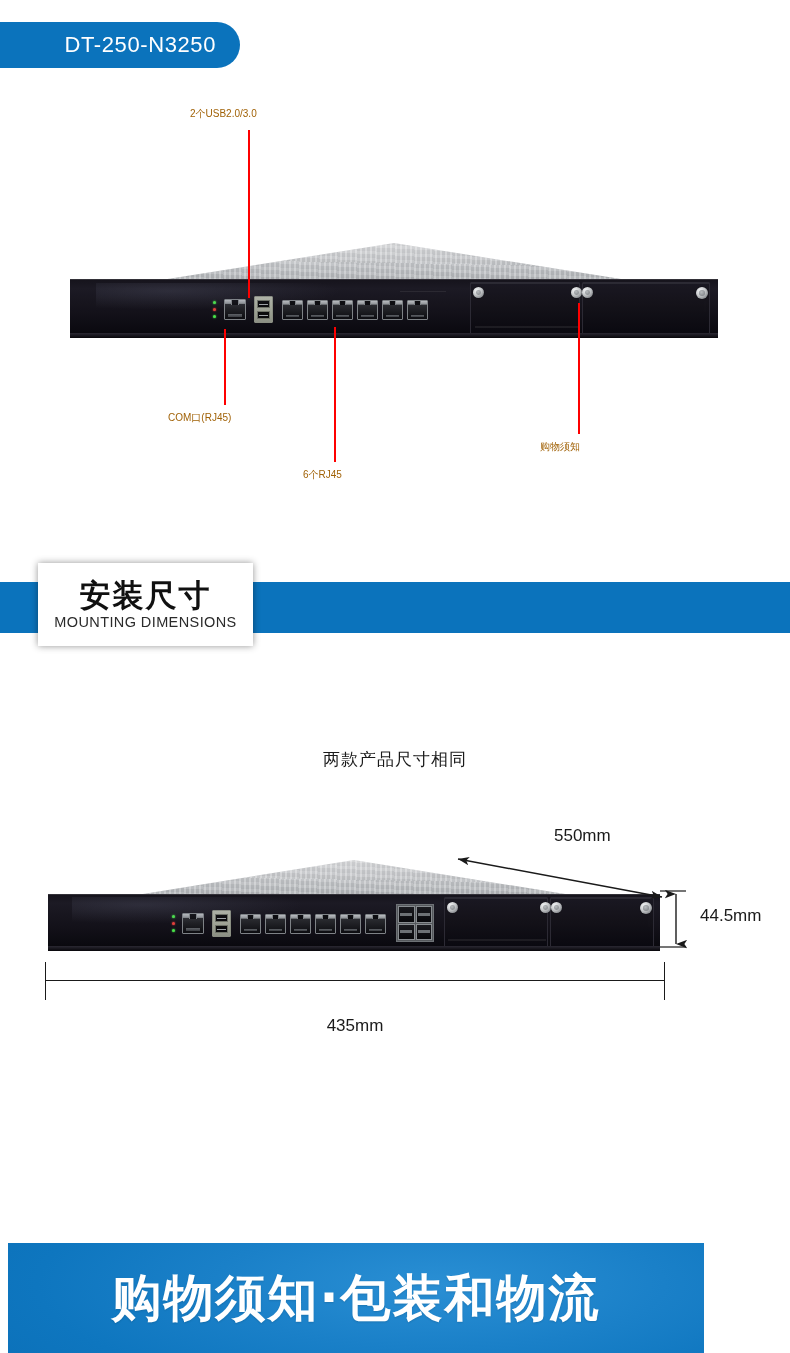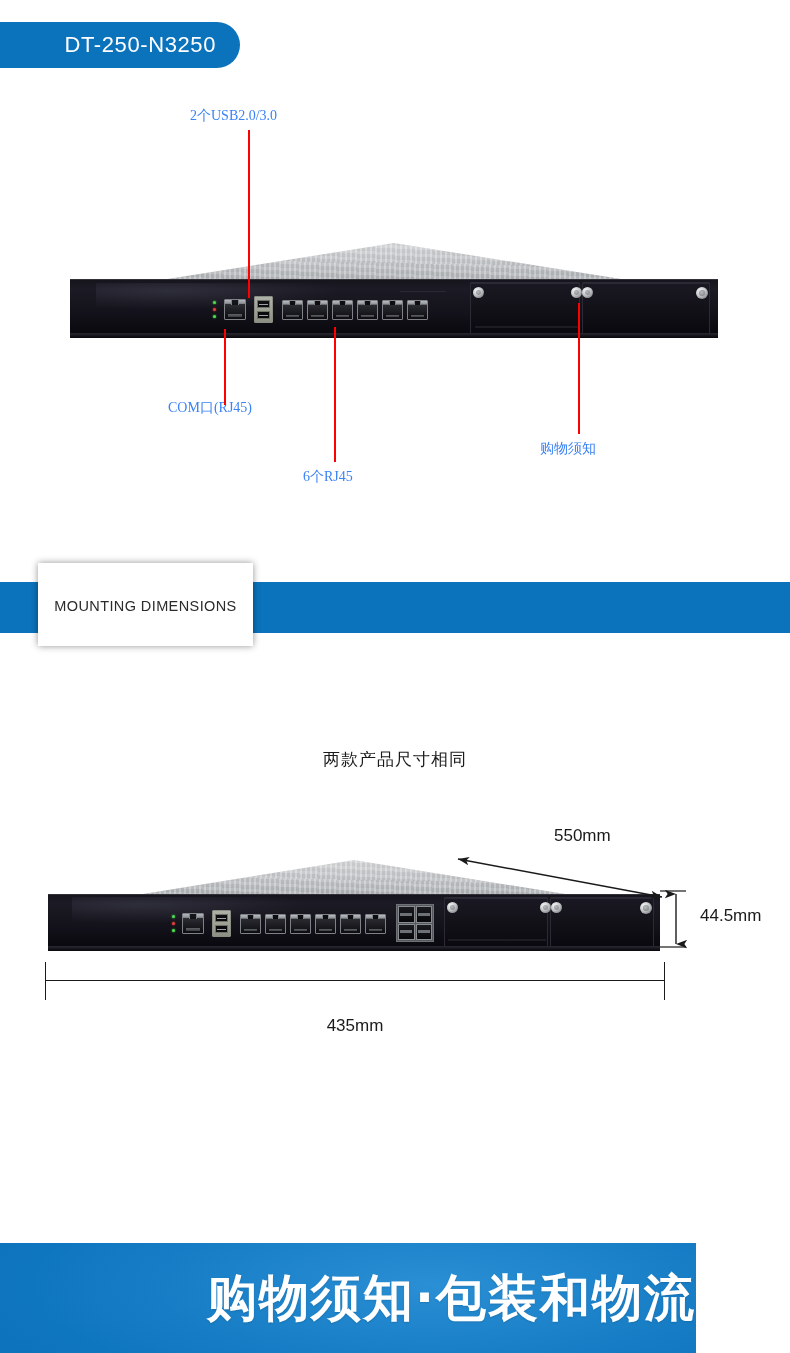--- a/index.html
+++ b/index.html
@@ -117,22 +117,22 @@
     box-shadow:0 0 1px rgba(0,0,0,.8);
   }
   .thumb:after{
     content:"";position:absolute;left:28%;top:28%;width:44%;height:44%;border-radius:50%;
     background:radial-gradient(circle at 40% 35%, #b9bcbf, #777b7f);
   }
   .vent{position:absolute;background:rgba(255,255,255,.07);}
 
   
   .callout{
-    position:absolute;color:#3b82f6;font-size:14px;white-space:nowrap;
-    font-family:Liberation Serif, serif;
+    position:absolute;color:#a16207;font-size:10px;white-space:nowrap;
+    font-family:Liberation Sans, sans-serif;
   }
   .leader{position:absolute;background:#fe0000;width:1.6px;}
 
   
   #section-band{
     left:0;top:582px;width:790px;height:51px;background:#0b73bc;
   }
   #section-card{
     left:38px;top:563px;width:215px;height:83px;background:#ffffff;
     box-shadow:0 0 7px rgba(0,0,0,.42);
@@ -158,24 +158,24 @@
   .dimtext{
     position:absolute;color:#1a1a1a;font-size:17px;white-space:nowrap;
     font-family:"Liberation Sans","DejaVu Sans",sans-serif;
   }
   .dimline{position:absolute;background:#1a1a1a;}
   .dimline.h{height:1.4px;}
   .dimline.v{width:1.4px;}
 
   
   #bottom-banner{
-    left:0;top:1243px;width:696px;height:110px;
+    left:8px;top:1243px;width:696px;height:110px;
     background:
       radial-gradient(ellipse 85% 150% at 62% 38%, #2a8fd4 0%, #1a80c8 38%, #0e76bf 68%, #0a6eb6 100%);
-    display:flex;align-items:center;justify-content:flex-end;
+    display:flex;align-items:center;justify-content:center;
   }
   #bottom-banner .txt{
     color:#ffffff;font-size:50px;font-weight:bold;letter-spacing:2px;
     font-family:"DejaVu Sans","Liberation Sans",sans-serif;
     text-shadow:0 1px 2px rgba(0,0,0,.13);
   }
 </style>
 </head>
 <body>
 
@@ -222,31 +222,32 @@
     <div class="vent" style="left:405px;top:47px;width:104px;height:2px;"></div>
     <div class="vent" style="left:634px;top:22px;width:2px;height:11px;opacity:.12;"></div>
 
     <div class="dev-basebar"></div>
   </div>
 </div>
 
 <div class="callout" style="left:190px;top:107px;">2个USB2.0/3.0</div>
 <div class="leader" style="left:248px;top:130px;height:168px;"></div>
 
-<div class="callout" style="left:168px;top:399px;">COM口(RJ45)</div>
+<div class="callout" style="left:168px;top:411px;">COM口(RJ45)</div>
 <div class="leader" style="left:224px;top:329px;height:76px;"></div>
 
 <div class="callout" style="left:303px;top:468px;">6个RJ45</div>
 <div class="leader" style="left:334px;top:327px;height:135px;"></div>
 
 <div class="callout" style="left:540px;top:440px;">购物须知</div>
 <div class="leader" style="left:578px;top:303px;height:131px;"></div>
 
 <div class="abs" id="section-band"></div>
 <div class="abs" id="section-card">
+  <div class="cn">安装尺寸</div>
   <div class="en">MOUNTING DIMENSIONS</div>
 </div>
 
 <div class="abs" id="same-size-note">两款产品尺寸相同</div>
 
 <div class="device" id="device-dim" style="left:40px;top:860px;width:628px;height:94px;">
   <div class="dev-top" style="height:42px;"></div>
   <div class="dev-top-tex" style="height:42px;"></div>
 
   <div class="dev-front" style="left:8px;top:34px;width:612px;height:57px;">

